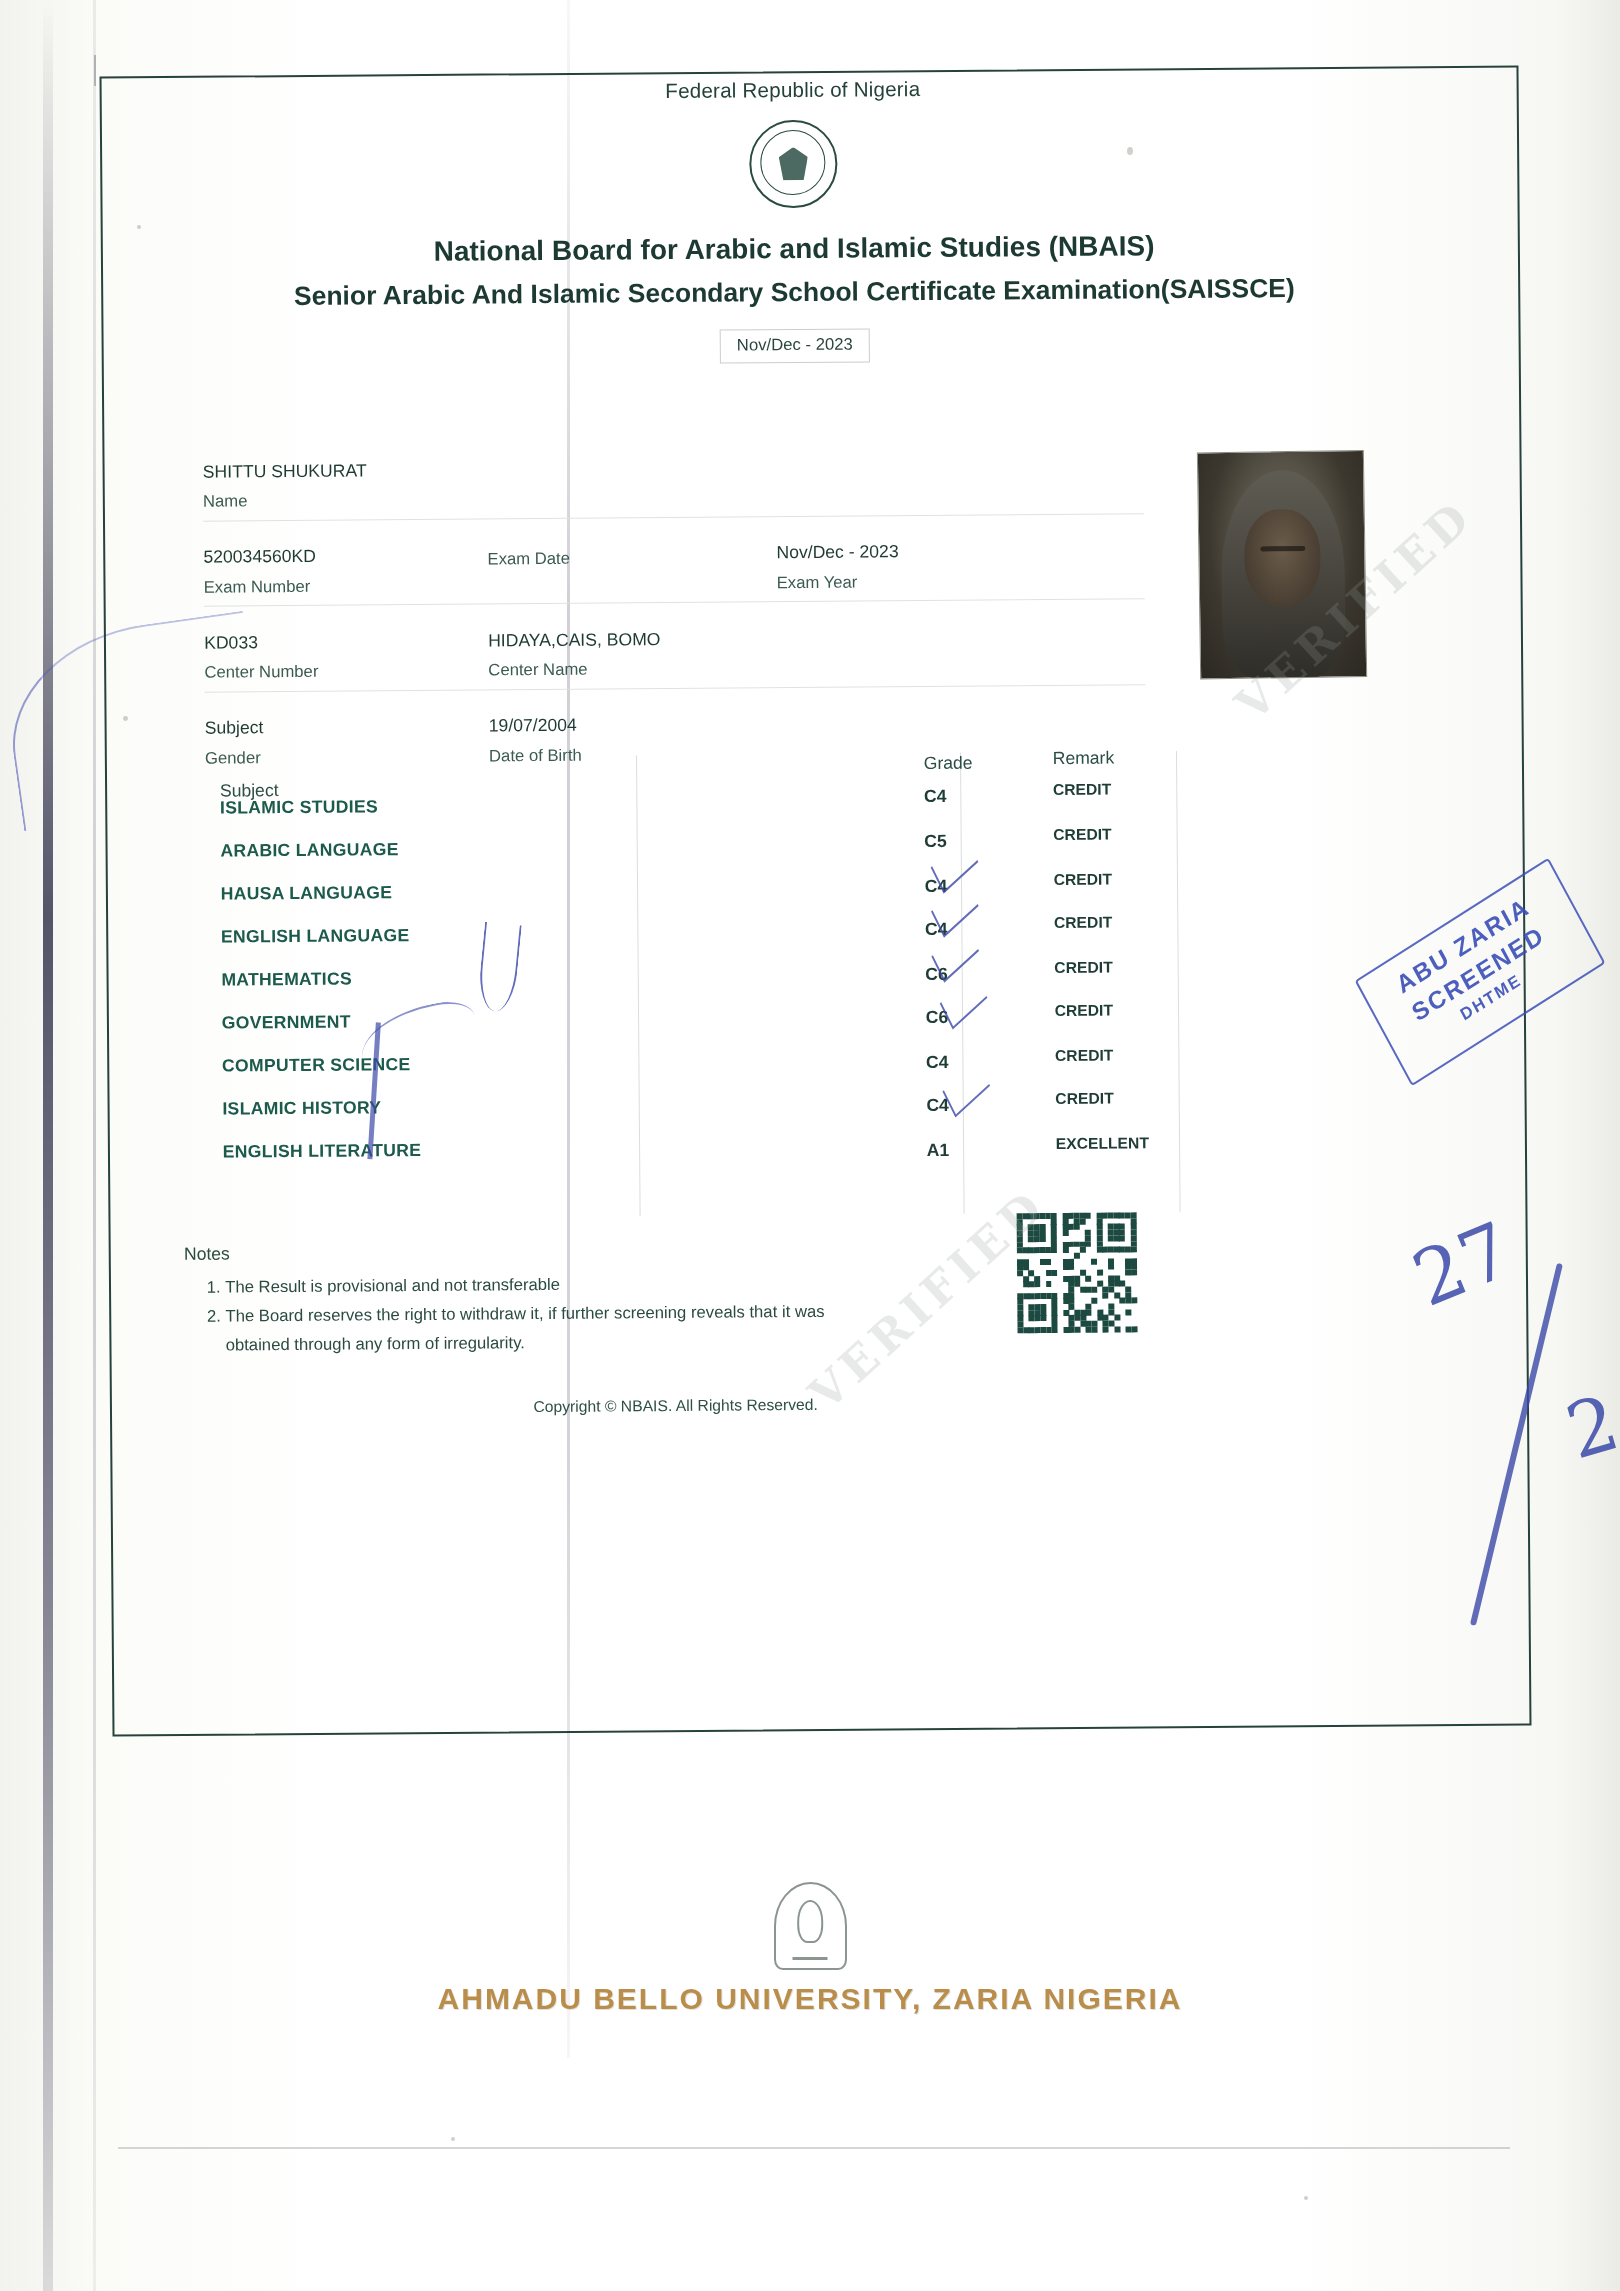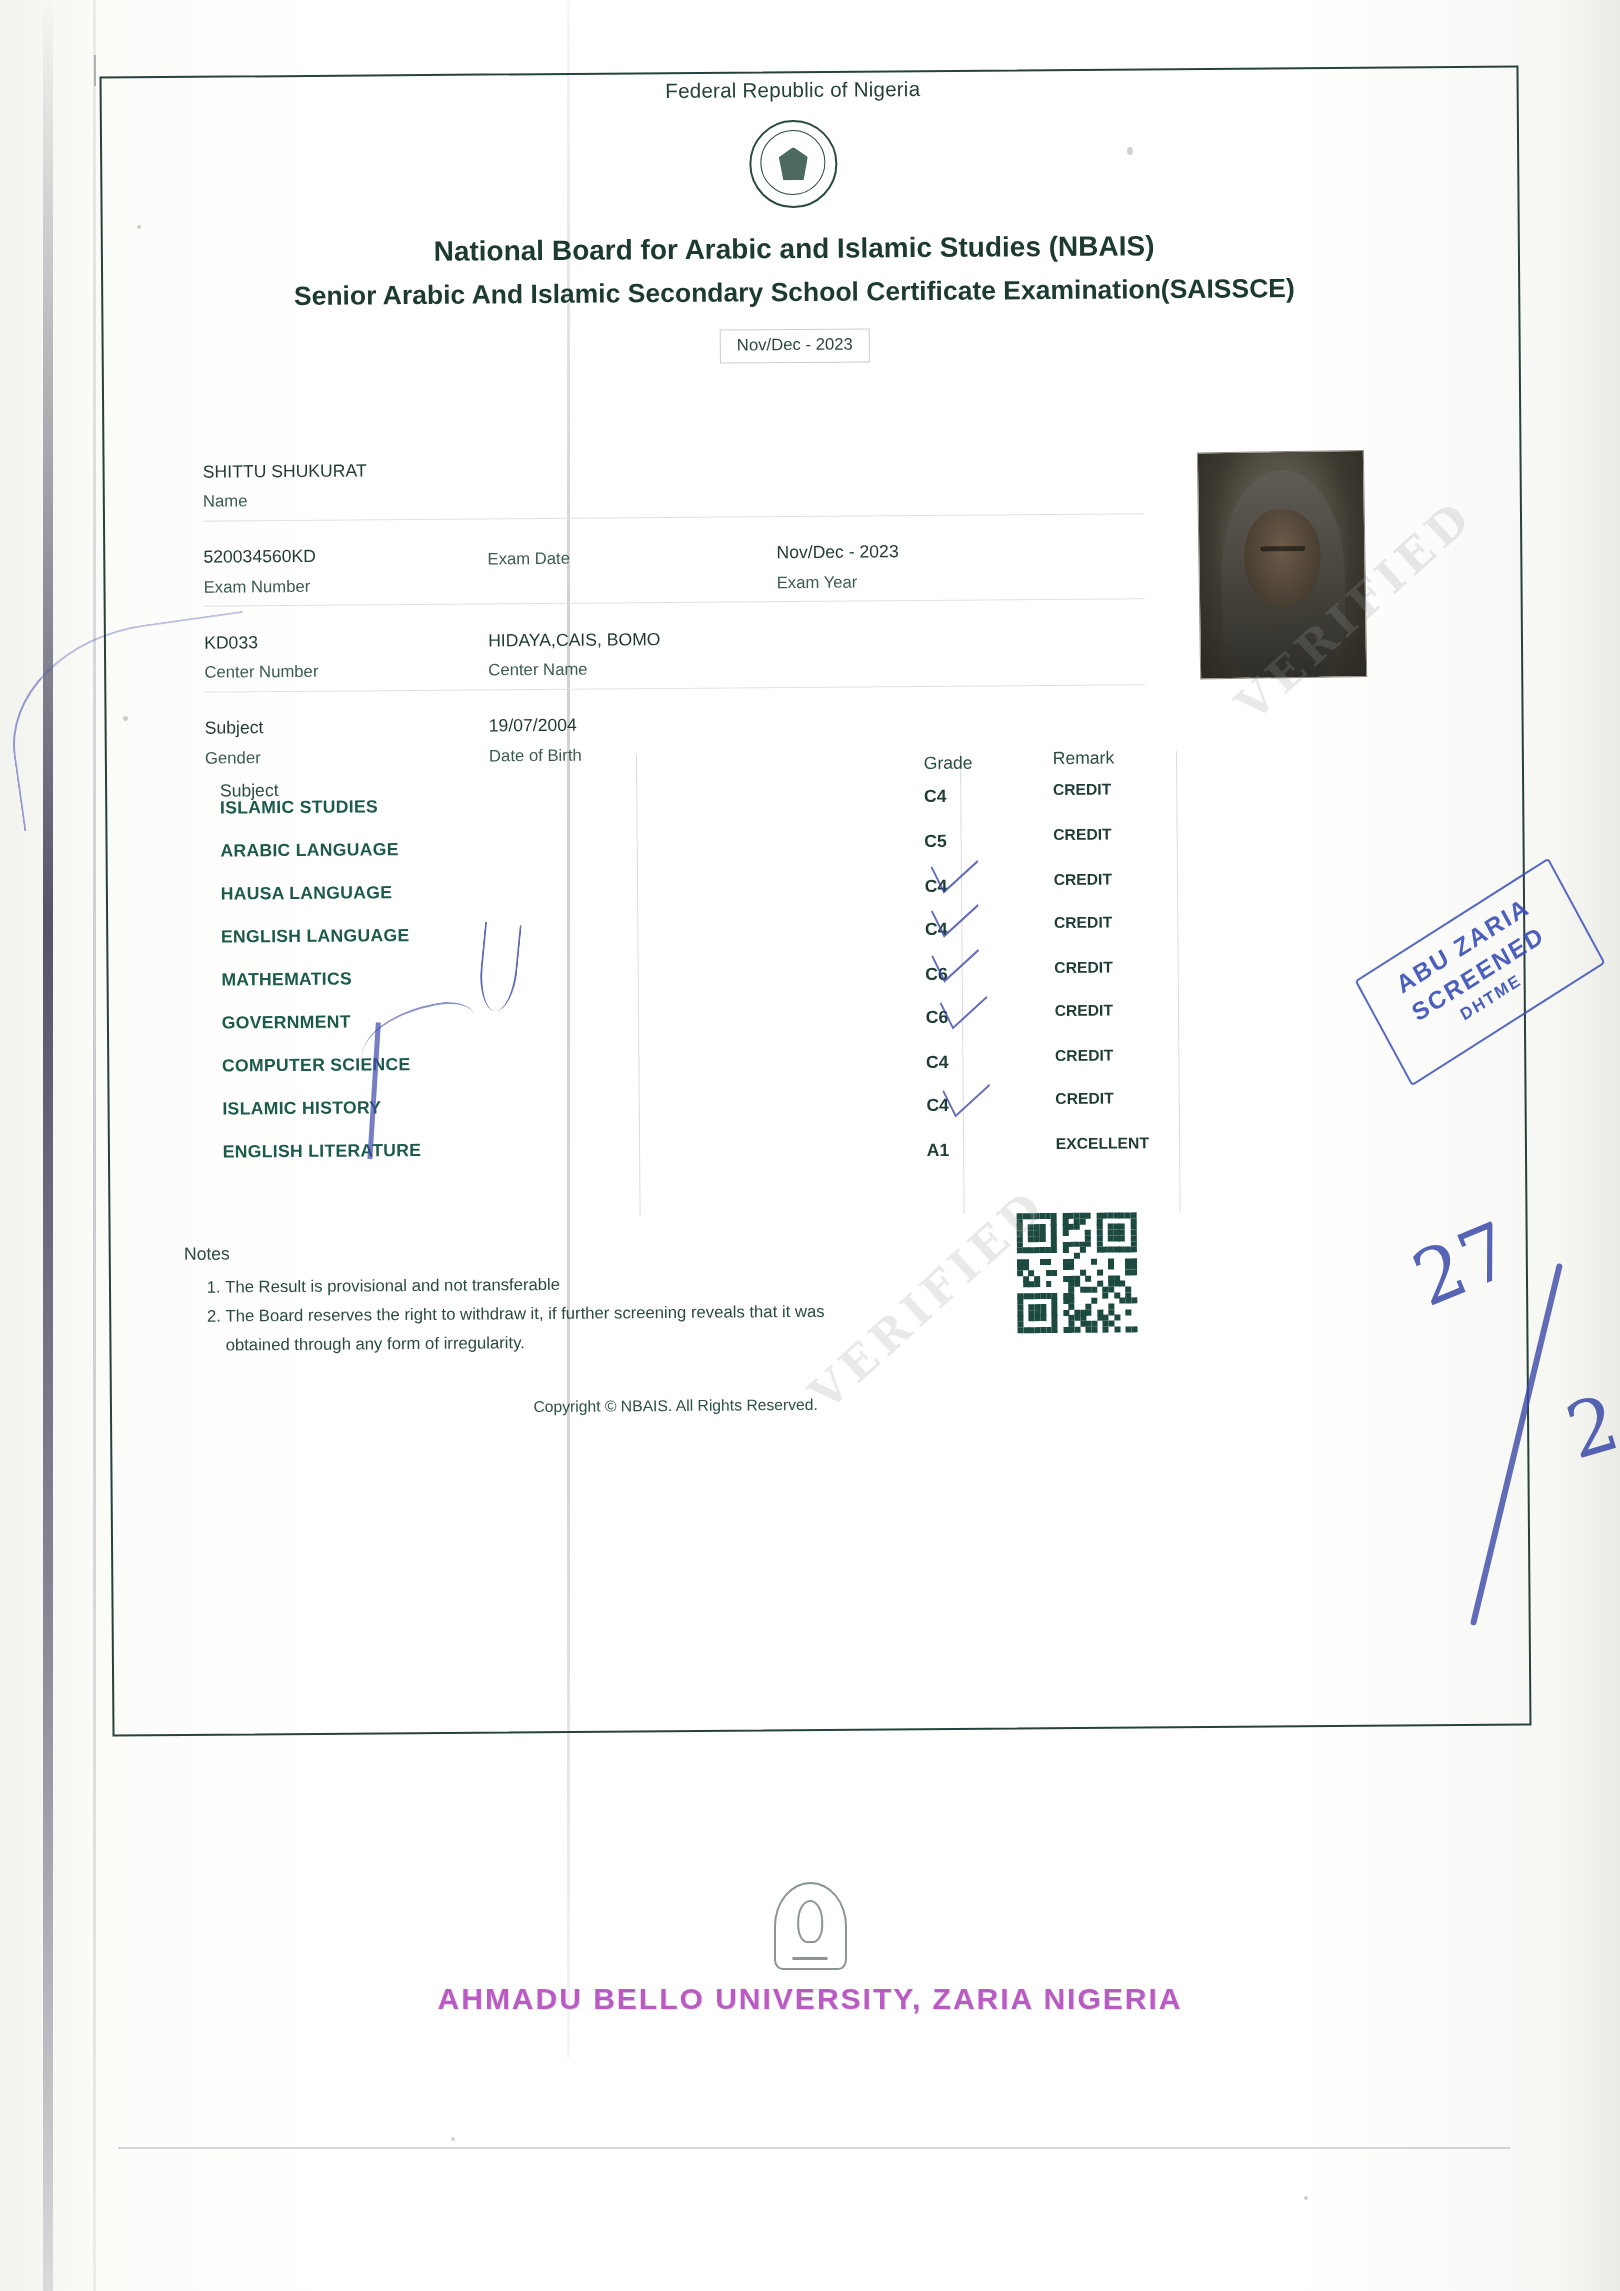--- a/index.html
+++ b/index.html
@@ -440,21 +440,21 @@
     font-weight: bold;
     letter-spacing: 1px;
     color: #4d6a60;
     opacity: 0.72;
     margin-top: 7.8px;
   }
   #footer-line3 {
     font-size: 30px;
     font-weight: bold;
     letter-spacing: 2px;
-    color: #a21caf;
+    color: #a16207;
     opacity: 0.72;
     margin-top: 11.8px;
     text-shadow: 1px 1px 0 rgba(120,140,130,0.35);
   }
 
   
   .speck {
     position: absolute;
     background: rgba(120,120,110,0.35);
     border-radius: 50%;

